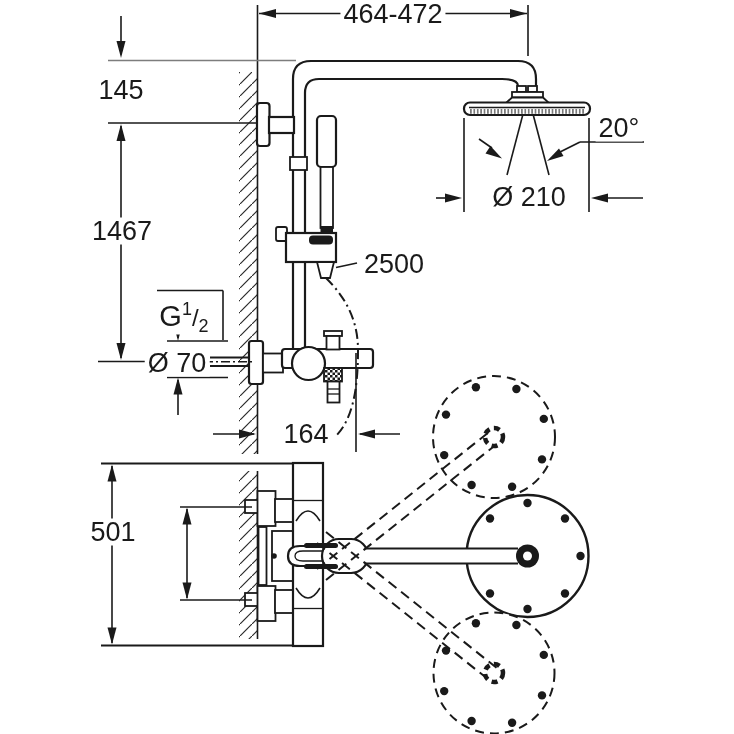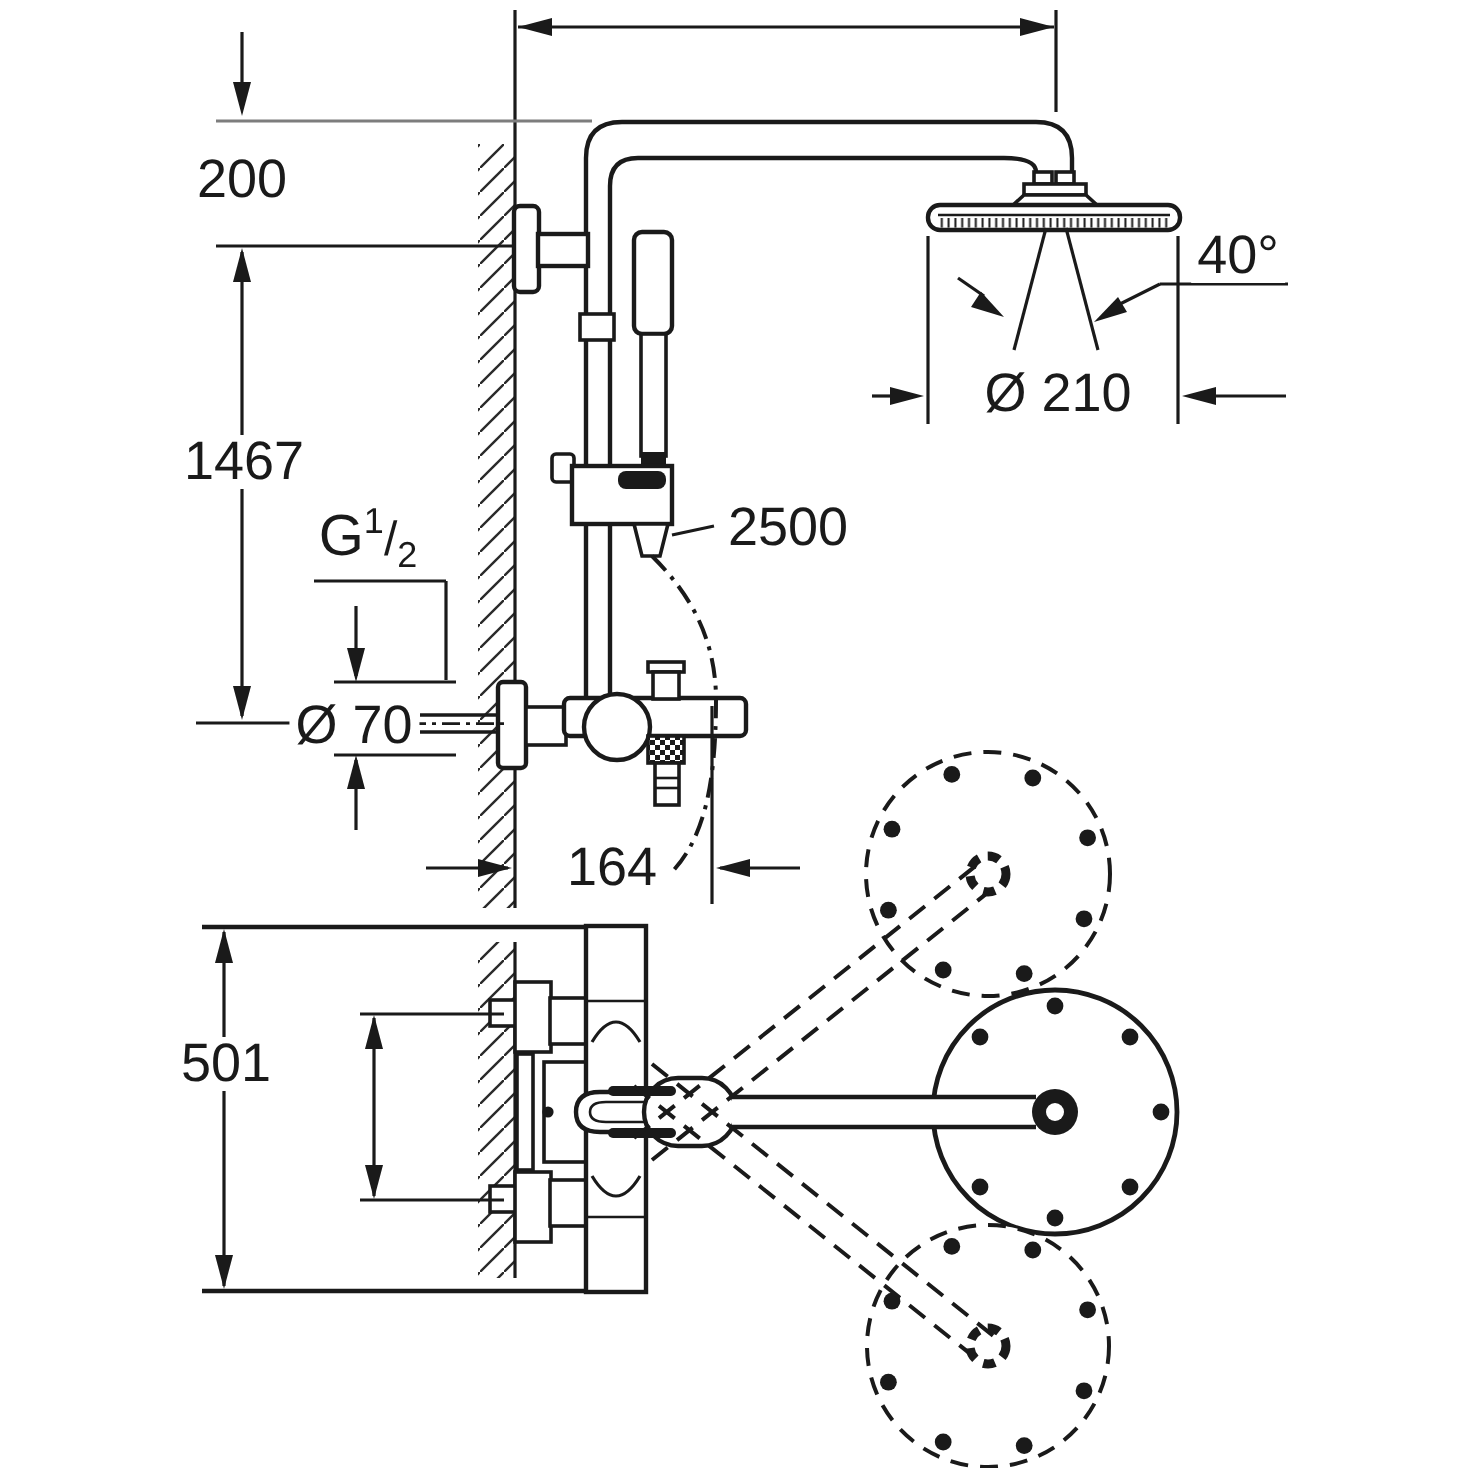--- a/index.html
+++ b/index.html
@@ -12,21 +12,21 @@
   .tt {stroke:#1a1a1a;stroke-width:1.3;fill:none;}
   .tf {stroke:#1a1a1a;stroke-width:1.8;fill:#fff;}
   .b  {fill:#1a1a1a;stroke:none;}
   .ref{stroke:#7d7d7d;stroke-width:1.6;fill:none;}
   .dsh{stroke-dasharray:10 6;}
   .dshc{stroke-dasharray:9 6;}
   .hose{stroke:#1a1a1a;stroke-width:2;fill:none;stroke-dasharray:10 4 2 4;}
   .cl {stroke:#1a1a1a;stroke-width:1.4;fill:none;stroke-dasharray:9 3 2 3;}
   .dim{position:absolute;transform:translate(-50%,-50%);font-size:27px;line-height:1;
        color:#1a1a1a;background:#fff;padding:0 3px;white-space:nowrap;}
-  .frac{font-size:29px;}
+  .frac{font-size:29px;margin-top:48px;}
   .frac sup{font-size:18px;vertical-align:11px;}
   .frac sub{font-size:18px;vertical-align:-6px;}
   .frac .slash{font-size:24px;}
 </style>
 </head>
 <body>
 
 <div id="stage">
 <svg width="734" height="734" viewBox="0 0 734 734">
   <defs>
@@ -246,22 +246,23 @@
     <g>
       <line x1="180" y1="507" x2="252" y2="507" class="t"></line>
       <line x1="180" y1="600" x2="252" y2="600" class="t"></line>
       <line x1="187" y1="509" x2="187" y2="598" class="t"></line>
       <polygon points="187,507.5 182.5,524.5 191.5,524.5" class="b"></polygon>
       <polygon points="187,599.5 182.5,582.5 191.5,582.5" class="b"></polygon>
     </g>
   </g>
 </svg>
 
-<div class="dim" style="left:121px;top:90px">200</div>
+<div class="dim" style="left:393px;top:14px">464-472</div>
+<div class="dim" style="left:121px;top:90px">145</div>
 <div class="dim" style="left:122px;top:231px">1467</div>
 <div class="dim" style="left:394px;top:264px">2500</div>
-<div class="dim" style="left:619px;top:128px">40°</div>
+<div class="dim" style="left:619px;top:128px">20°</div>
 <div class="dim" style="left:529px;top:197px">Ø 210</div>
 <div class="dim frac" style="left:184px;top:269px"><span>G</span><sup>1</sup><span class="slash">/</span><sub>2</sub></div>
 <div class="dim" style="left:177px;top:363px">Ø 70</div>
 <div class="dim" style="left:306px;top:434px">164</div>
 <div class="dim" style="left:113px;top:532px">501</div>
 </div>
 
 </body></html>

